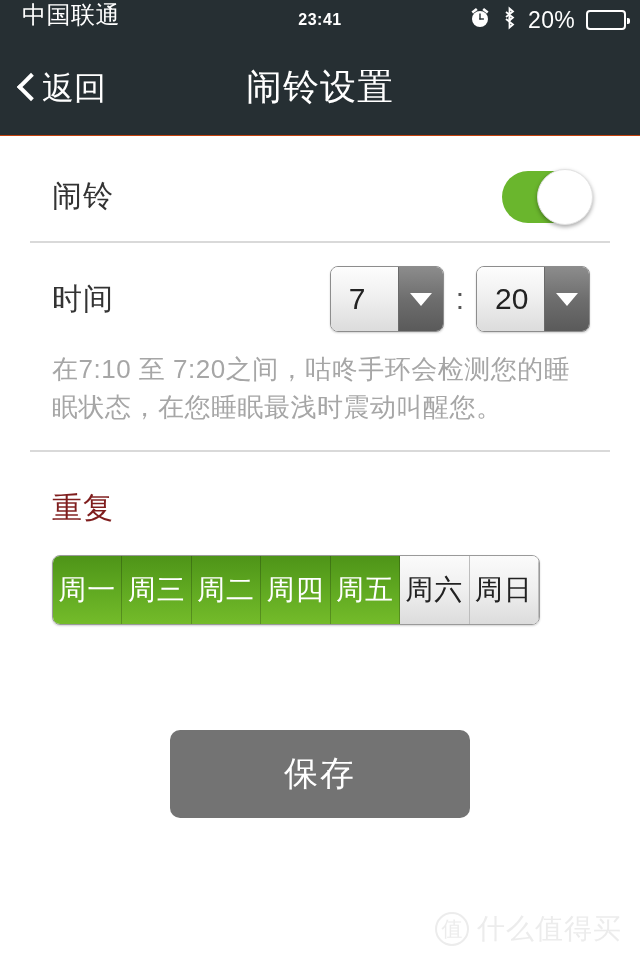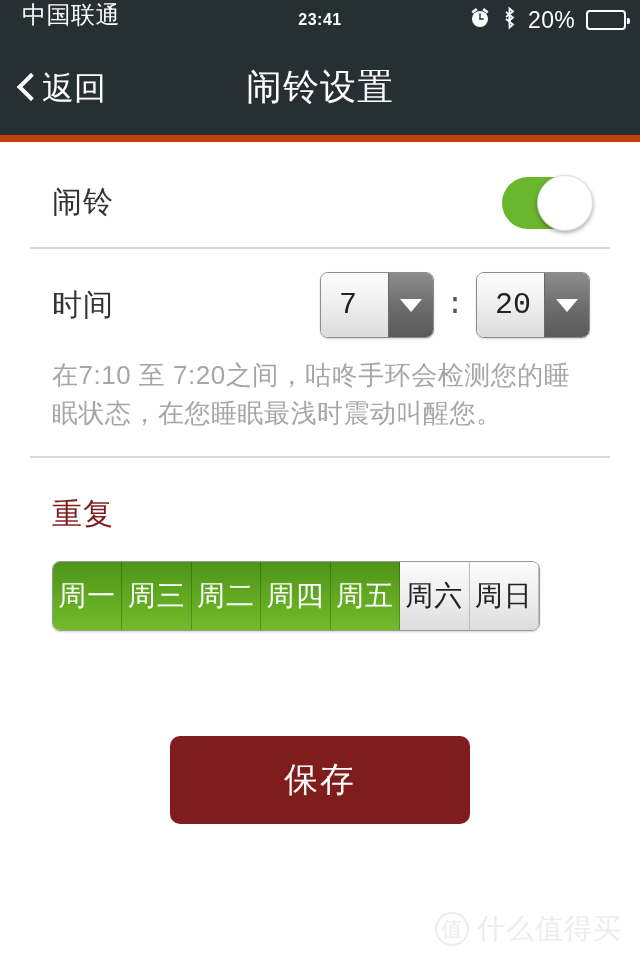--- a/index.html
+++ b/index.html
@@ -102,21 +102,21 @@
     border-radius: 1px;
   }
 
   
   .nav-bar {
     height: 95px;
     background: #262f33;
     position: relative;
     display: flex;
     align-items: center;
-    border-bottom: 7px solid #c2410c;
+    border-bottom: 1px solid #c2410c;
   }
   .back-button {
     display: flex;
     align-items: center;
     margin-left: 16px;
     gap: 6px;
     cursor: pointer;
   }
   .chev {
     width: 20px;
@@ -153,21 +153,20 @@
   .content {
     position: relative;
     background: #ffffff;
   }
   .row {
     display: flex;
     align-items: center;
     justify-content: space-between;
     padding: 16px 50px 0 52px;
     box-sizing: border-box;
-    font-family: Liberation Mono, monospace;
   }
   .row-label {
     font-size: 30px;
     color: #333333;
     letter-spacing: 1px;
   }
 
   .alarm-row { height: 105px; }
 
   .divider {
@@ -298,21 +297,21 @@
 
   
   .save-wrap {
     margin-top: 105px;
     display: flex;
     justify-content: center;
   }
   .save-button {
     width: 300px;
     height: 88px;
-    background: #7f1d1d;
+    background: #737373;
     border-radius: 10px;
     border: none;
     color: #ffffff;
     font-size: 34px;
     letter-spacing: 2px;
     font-family: inherit;
     cursor: pointer;
   }
 
   

